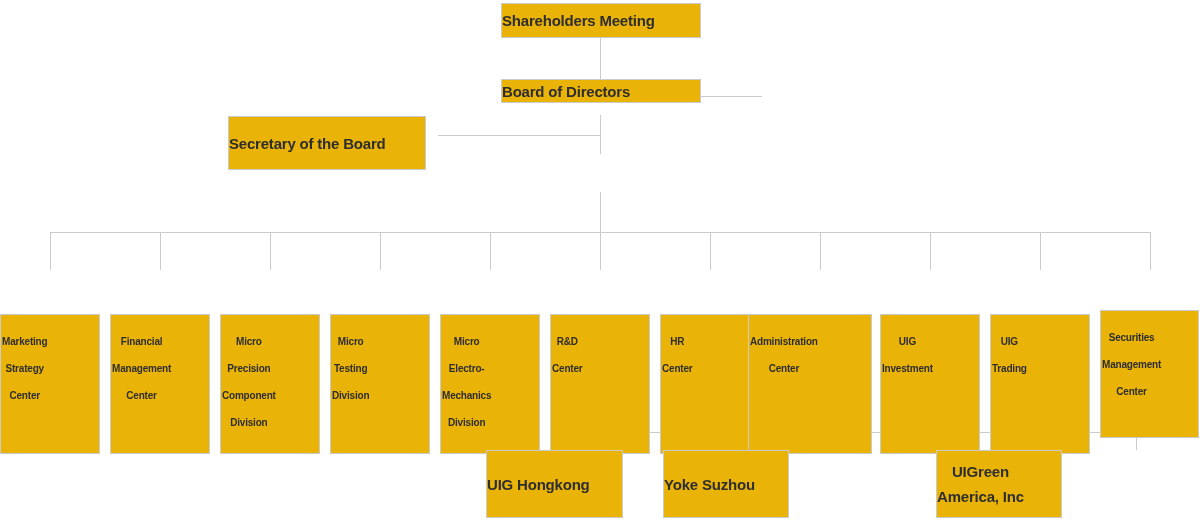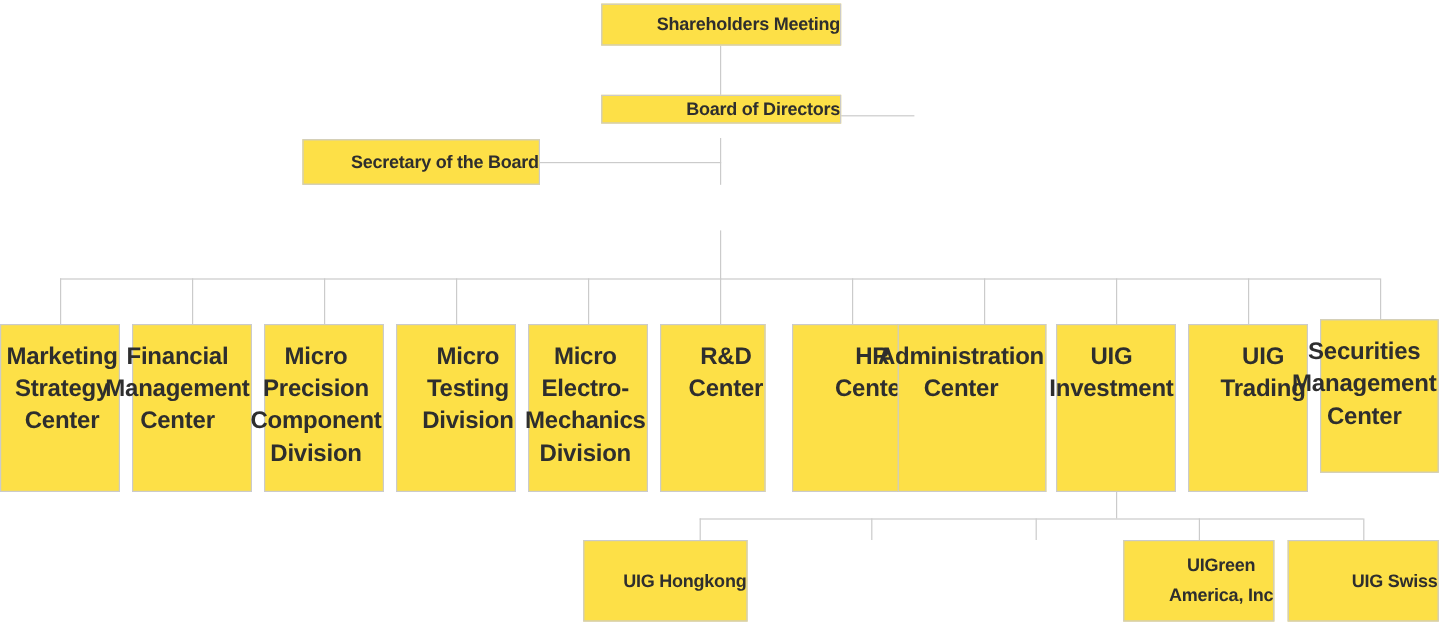--- a/index.html
+++ b/index.html
@@ -8,37 +8,38 @@
     width: 1200px;
     height: 520px;
     background: #ffffff;
     font-family: "Liberation Sans", sans-serif;
     color: #2e2e2e;
     overflow: hidden;
   }
   .node {
     position: absolute;
     box-sizing: border-box;
-    background: #fde047;
+    background: #eab308;
     border: 1px solid #cbcbcb;
     display: flex;
     align-items: center;
-    justify-content: flex-end;
+    justify-content: flex-start;
     text-align: center;
     font-weight: 700;
     font-size: 15px;
     letter-spacing: -0.2px;
     white-space: pre-line;
     z-index: 2;
   }
   .node.dept {
     align-items: flex-start;
     padding: 13px 1px 0 1px;
-    font-size: 20px;
+    font-size: 10px;
     line-height: 27px;
+    margin-top: 44px;
   }
   .node.sub {
     font-size: 15px;
     line-height: 25px;
   }
   .line {
     position: absolute;
     background: #cbcbcb;
     z-index: 1;
   }
@@ -76,21 +77,21 @@
   <div class="line v" style="left:863px;top:432px;height:18px"></div>
   <div class="line v" style="left:999px;top:432px;height:18px"></div>
   <div class="line v" style="left:1136px;top:432px;height:18px"></div>
 
   <div class="node" style="left:501px;top:3px;width:200px;height:35px">
     <span>Shareholders Meeting</span>
   </div>
   <div class="node" style="left:501px;top:79px;width:200px;height:24px">
     <span>Board of Directors</span>
   </div>
-  <div class="node" style="left:252px;top:116px;width:198px;height:38px">
+  <div class="node" style="left:228px;top:116px;width:198px;height:54px">
     <span>Secretary of the Board</span>
   </div>
 
   <div class="node dept" style="left:0px;top:270px;width:100px;height:140px">
     <span>Marketing
 Strategy
 Center</span>
   </div>
   <div class="node dept" style="left:110px;top:270px;width:100px;height:140px">
     <span>Financial
@@ -107,21 +108,21 @@
     <span>Micro
 Testing
 Division</span>
   </div>
   <div class="node dept" style="left:440px;top:270px;width:100px;height:140px">
     <span>Micro
 Electro-
 Mechanics
 Division</span>
   </div>
-  <div class="node dept" style="left:550px;top:270px;width:88px;height:140px">
+  <div class="node dept" style="left:550px;top:270px;width:100px;height:140px">
     <span>R&amp;D
 Center</span>
   </div>
   <div class="node dept" style="left:660px;top:270px;width:100px;height:140px">
     <span>HR
 Center</span>
   </div>
   <div class="node dept" style="left:748px;top:270px;width:124px;height:140px">
     <span>Administration
 Center</span>
@@ -136,21 +137,21 @@
   </div>
   <div class="node dept" style="left:1100px;top:266px;width:99px;height:128px">
     <span>Securities
 Management
 Center</span>
   </div>
 
   <div class="node sub" style="left:486px;top:450px;width:137px;height:68px">
     <span>UIG Hongkong</span>
   </div>
+  <div class="node sub" style="left:663px;top:450px;width:126px;height:68px">
+    <span>Yoke Suzhou</span>
+  </div>
   <div class="node sub" style="left:936px;top:450px;width:126px;height:68px">
     <span>UIGreen
 America, Inc</span>
-  </div>
-  <div class="node sub" style="left:1073px;top:450px;width:126px;height:68px">
-    <span>UIG Swiss</span>
   </div>
 
 </div>
 
 </body></html>

